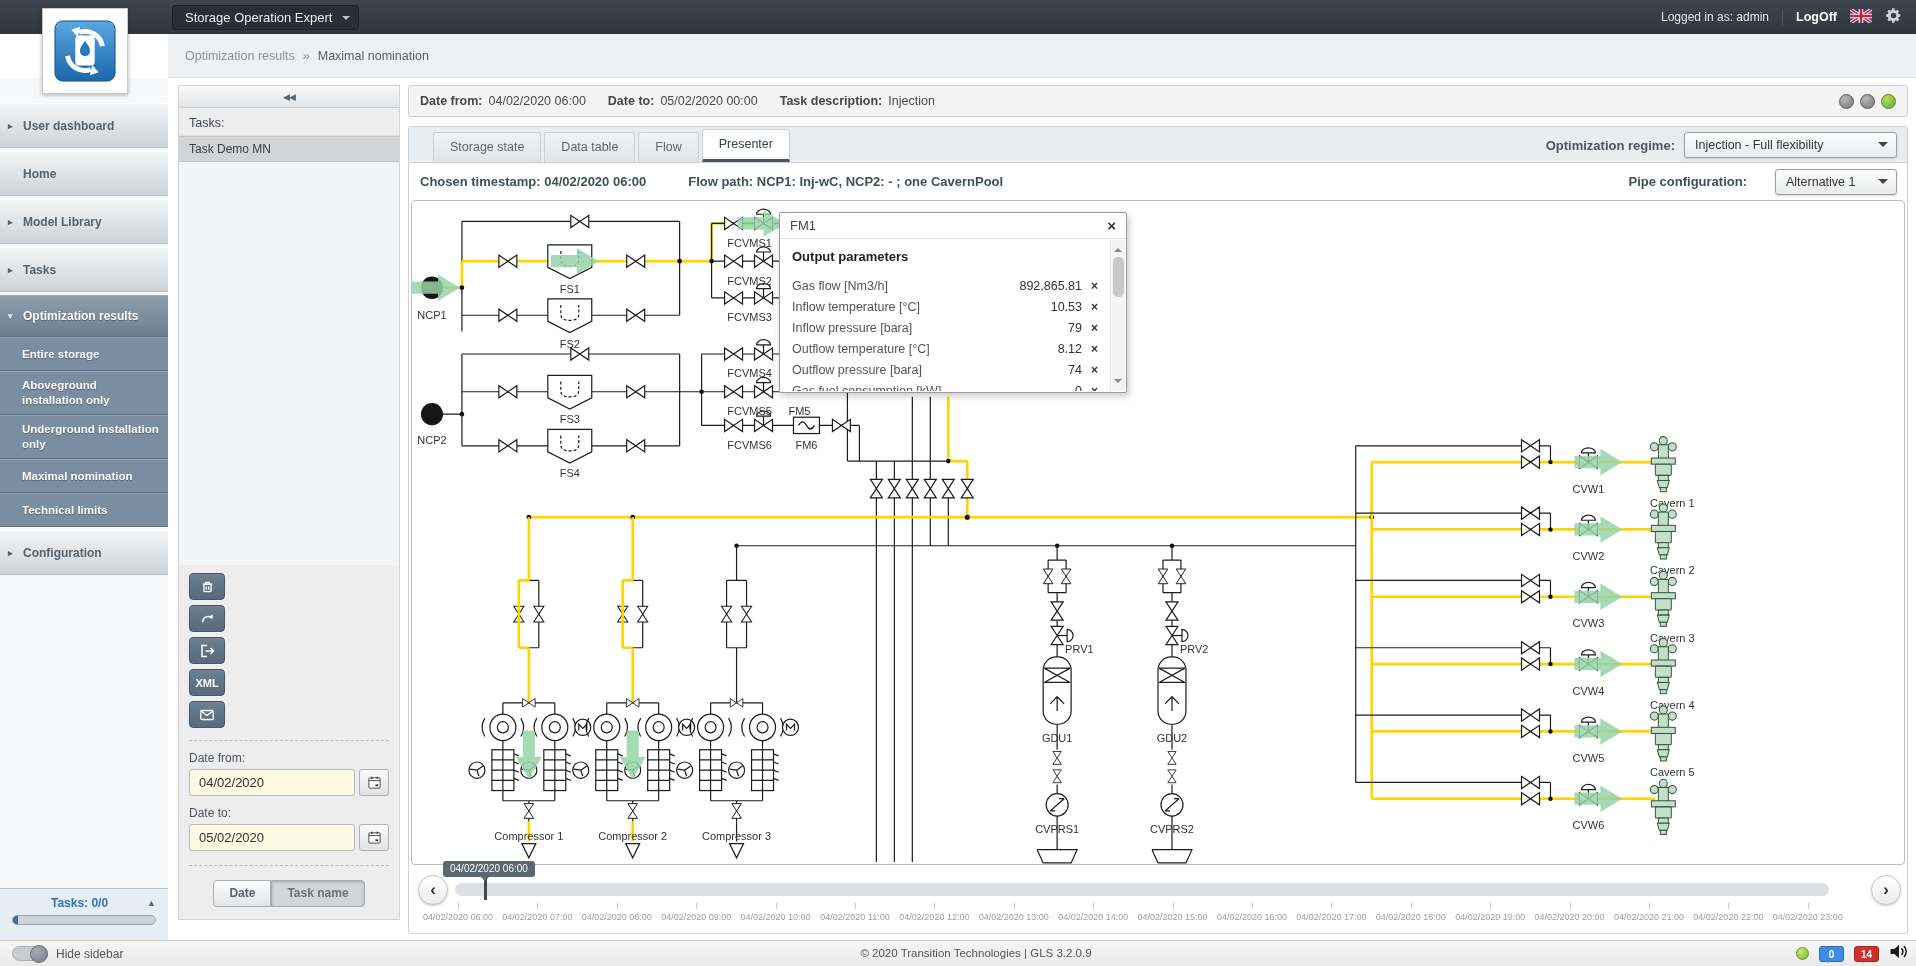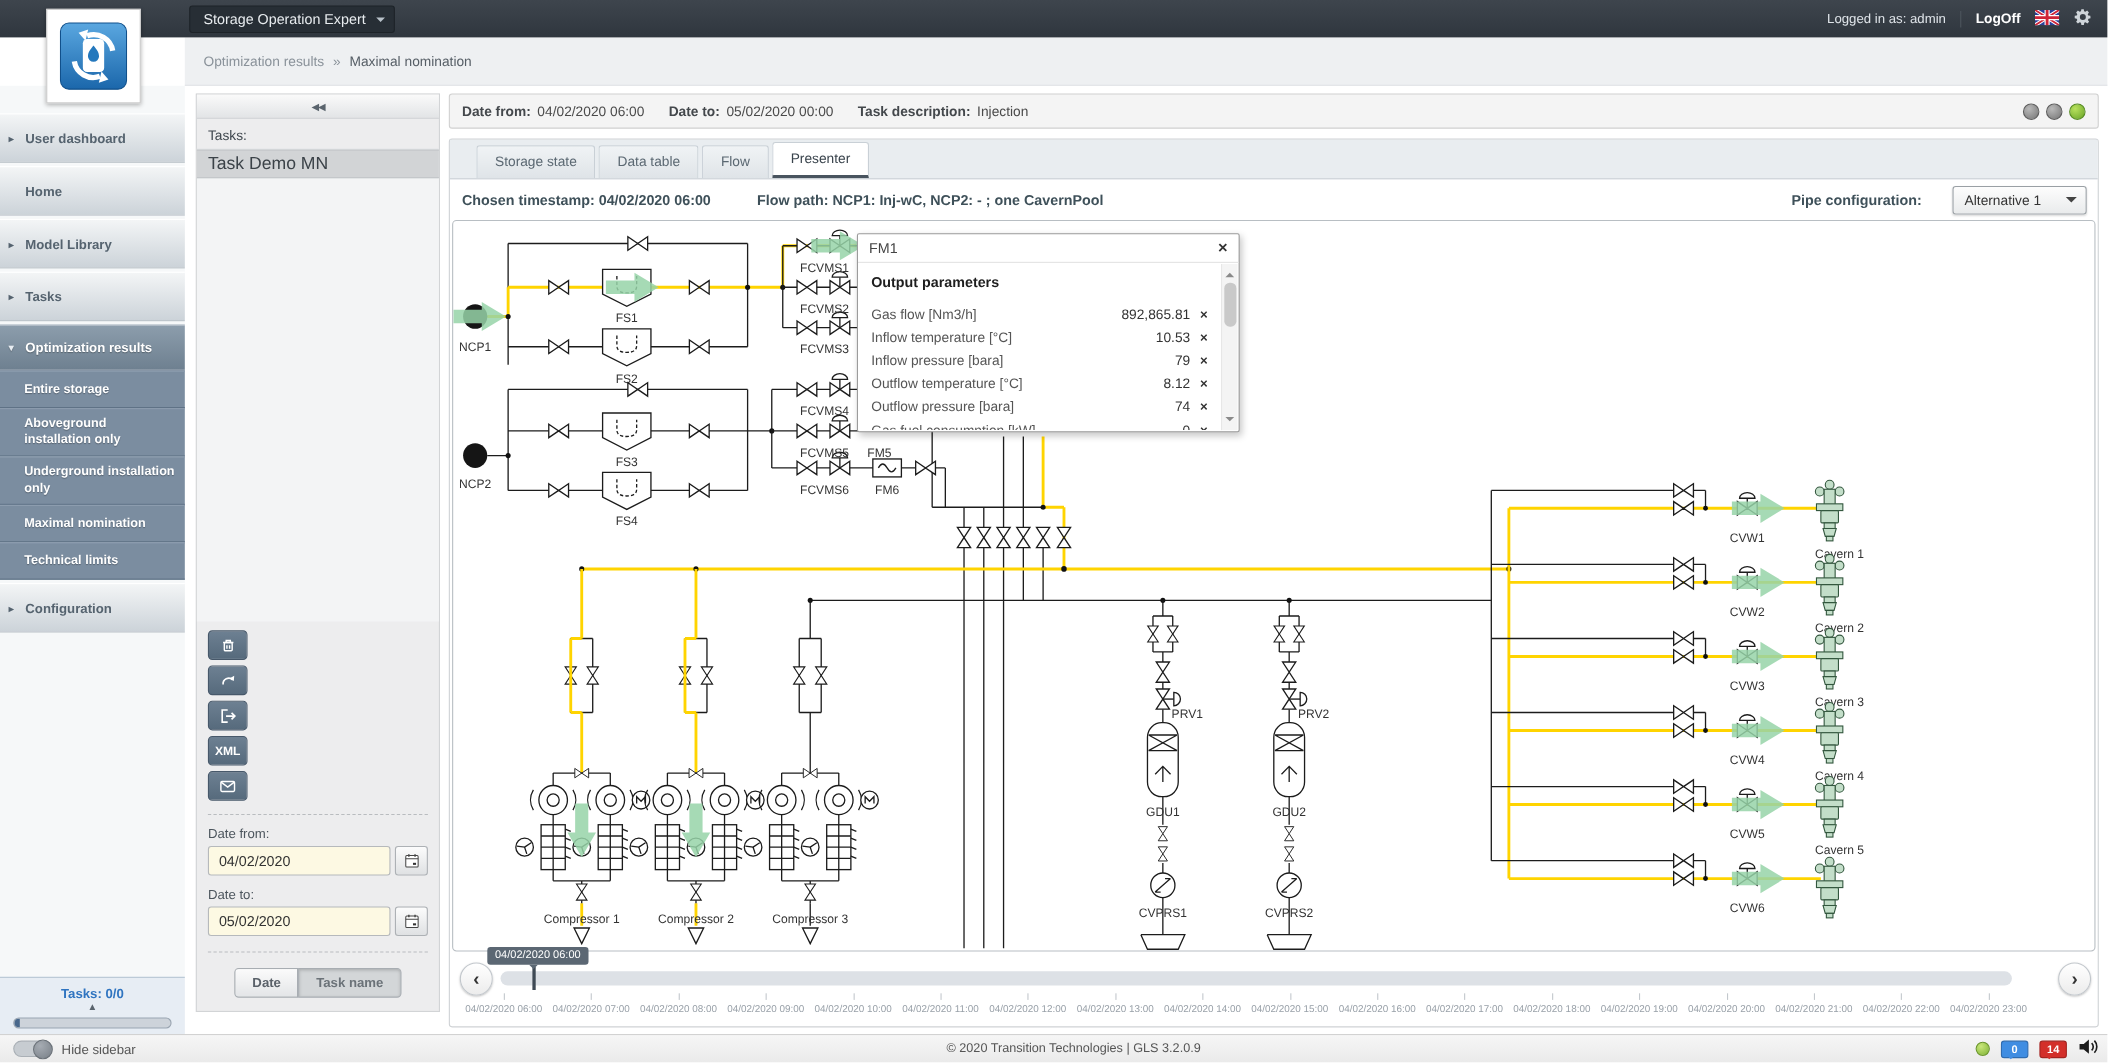--- a/index.html
+++ b/index.html
@@ -42,37 +42,37 @@
     text-shadow:0 1px 1px rgba(0,0,0,.3); }
   .side-group .caret { color:#e8edf2; }
   .side-sub { min-height:34px; background:#7b8da0; border-top:1px solid #8c9cae;
     border-bottom:1px solid #5f7286; color:#fff; font-size:11.5px; font-weight:bold;
     display:flex; align-items:center; padding:4px 8px 4px 22px; line-height:1.3;
     text-shadow:0 1px 1px rgba(0,0,0,.3); }
   .side-sub.tall { min-height:44px; }
   .side-cfg { margin-top:3px; }
   .tasks-counter { position:absolute; left:0; bottom:0; width:168px; height:52px;
     background:#e7edf4; border-top:1px solid #b7c6d4; padding:7px 12px 0; }
-  .tc-row { display:flex; align-items:center;flex-direction:column; }
+  .tc-row { display:flex; align-items:center; }
   .tc-label { flex:1; text-align:center; color:#2f74c0; font-weight:bold; font-size:12px; }
   .tc-arrow { color:#5a646d; font-size:9px; }
   .tc-bar { margin-top:5px; height:10px; background:#cdd3da; border:1px solid #9aa5b1;
     border-radius:5px; position:relative; overflow:hidden; }
   .tc-fill { position:absolute; left:0; top:0; bottom:0; width:5px; background:#49688c; }
 
   
   .tasks-panel { position:absolute; left:178px; top:85px; width:222px; height:835px;
     background:#ededee; border:1px solid #d2d4d6; display:flex; flex-direction:column; }
   .tp-header { height:22px; background:linear-gradient(#fafafa,#e2e4e6);
     border-bottom:1px solid #cfd2d5; text-align:center; color:#5a646d; font-size:9px;
     line-height:22px; letter-spacing:-1px; }
   .tp-title { padding:8px 10px 5px; font-size:12.5px; color:#3f474e; }
   .tp-list { flex:1; background:#f3f4f5; border-top:1px solid #e0e2e4; }
   .tp-item { height:26px; background:#d2d4d6; border-top:1px solid #c3c6c9;
-    border-bottom:1px solid #c3c6c9; font-size:16px; color:#3b4248; padding:0 10px; line-height:25px; }
+    border-bottom:1px solid #c3c6c9; font-size:12px; color:#3b4248; padding:0 10px; line-height:25px; }
   .tp-controls { padding:8px 10px 12px; }
   .btn-row { display:flex; gap:5px; justify-content:center; padding-bottom:12px;
     border-bottom:1px dashed #b9bcbf;flex-direction:column; }
   .tool-btn { width:36px; height:27px; background:linear-gradient(#6d8092,#566a7c);
     border:1px solid #47586a; border-radius:4px; display:flex; align-items:center;
     justify-content:center; color:#fff; font-size:11px; font-weight:bold; }
   .field-label { font-size:12px; color:#4c555d; margin:10px 0 4px; }
   .field-row { display:flex; gap:4px; }
   .date-input { flex:1; height:27px; background:#fdf9e3; border:1px solid #b6b9bc;
     border-radius:3px; font-size:13px; color:#333; padding:0 9px; line-height:25px; }
@@ -390,20 +390,27 @@
     <div class="light green"></div>
   </div>
 </div>
 
 <div class="main-panel">
   <div class="tabs-row">
     <div class="tab">Storage state</div>
     <div class="tab">Data table</div>
     <div class="tab">Flow</div>
     <div class="tab active">Presenter</div>
+    <div class="regime">
+      <span>Optimization regime:</span>
+      <div class="select sel-regime">
+        <span>Injection - Full flexibility</span>
+        <span class="sel-caret"></span>
+      </div>
+    </div>
   </div>
   <div class="subheader">
     <span><span>Chosen timestamp:</span>&nbsp;<span>04/02/2020 06:00</span></span>
     <span><span>Flow path:</span>&nbsp;<span>NCP1: Inj-wC, NCP2: - ; one CavernPool</span></span>
     <div class="pipe-cfg">
       <span>Pipe configuration:</span>
       <div class="select sel-pipe">
         <span>Alternative 1</span>
         <span class="sel-caret"></span>
       </div>

